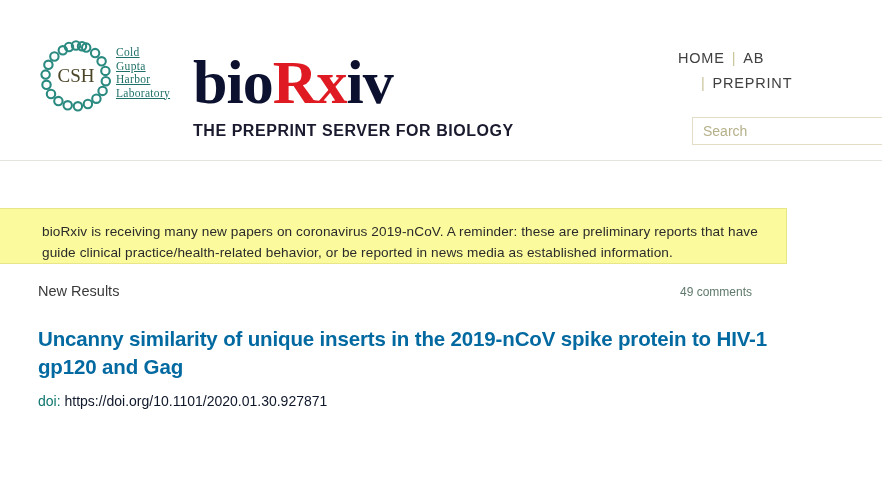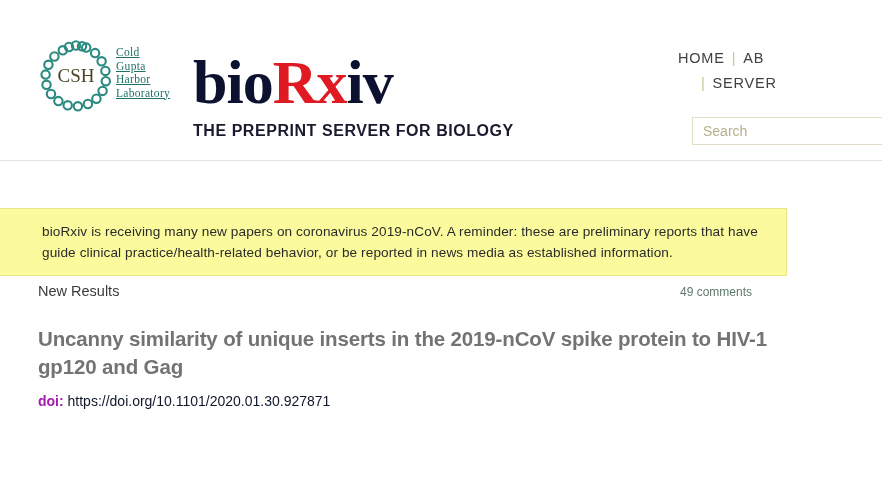--- a/index.html
+++ b/index.html
@@ -137,21 +137,21 @@
   
   .notice-banner {
     position: absolute;
     left: 0;
     top: 208px;
     width: 787px;
     box-sizing: border-box;
     background: #fbfb9e;
     border: 1px solid #e7e78a;
     border-left: none;
-    padding: 12px 14px 12px 42px;
+    padding: 12px 14px 0 42px;
   }
   .notice-text {
     font-size: 13.6px;
     line-height: 21px;
     color: #2b2b2b;
     letter-spacing: 0.1px;
   }
 
   
   .article {
@@ -180,43 +180,43 @@
     color: #5f7a6b;
     cursor: pointer;
   }
 
   .article-title {
     margin: 18px 0 0 0;
     padding: 0 90px 0 38px;
     font-size: 20.5px;
     line-height: 28px;
     font-weight: 700;
-    color: #737373;
+    color: #0369a1;
     letter-spacing: -0.15px;
     cursor: pointer;
   }
 
   .article-authors {
     margin-top: 22px;
     padding: 0 100px 0 38px;
     font-size: 14px;
     line-height: 21px;
     color: #5c5f4a;
     letter-spacing: 0.05px;
   }
 
   .article-doi {
     margin-top: 12px;
     padding: 0 38px;
     font-size: 14px;
     color: #5c5f4a;
   }
   .article-doi .doi-label {
-    font-weight: 700;
-    color: #a21caf;
+    font-weight: 400;
+    color: #0f766e;
   }
   .article-doi .doi-link {
     color: #0f172a;
     text-decoration: none;
     cursor: pointer;
   }
 </style>
 </head>
 <body>
 
@@ -258,21 +258,21 @@
     </div>
   </div>
 
   <div class="biorxiv-block">
     <div class="biorxiv-word"><span>bio</span><span class="rx">Rx</span><span>iv</span></div>
     <div class="biorxiv-tag">THE PREPRINT SERVER FOR BIOLOGY</div>
   </div>
 
   <div class="nav-block">
     <div class="nav-row"><span class="nav-link">HOME</span><span class="nav-sep">|</span><span class="nav-link">AB</span></div>
-    <div class="nav-row second"><span class="nav-sep">|</span><span class="nav-link">SERVER</span></div>
+    <div class="nav-row second"><span class="nav-sep">|</span><span class="nav-link">PREPRINT</span></div>
   </div>
 
   <div class="search-box">
     <input type="text" placeholder="Search" style="">
   </div>
 </div>
 
 <div class="notice-banner">
   <div class="notice-text">bioRxiv is receiving many new papers on coronavirus 2019-nCoV.  A reminder: these are preliminary reports that have</div>
   <div class="notice-text">guide clinical practice/health-related behavior, or be reported in news media as established information.</div>

